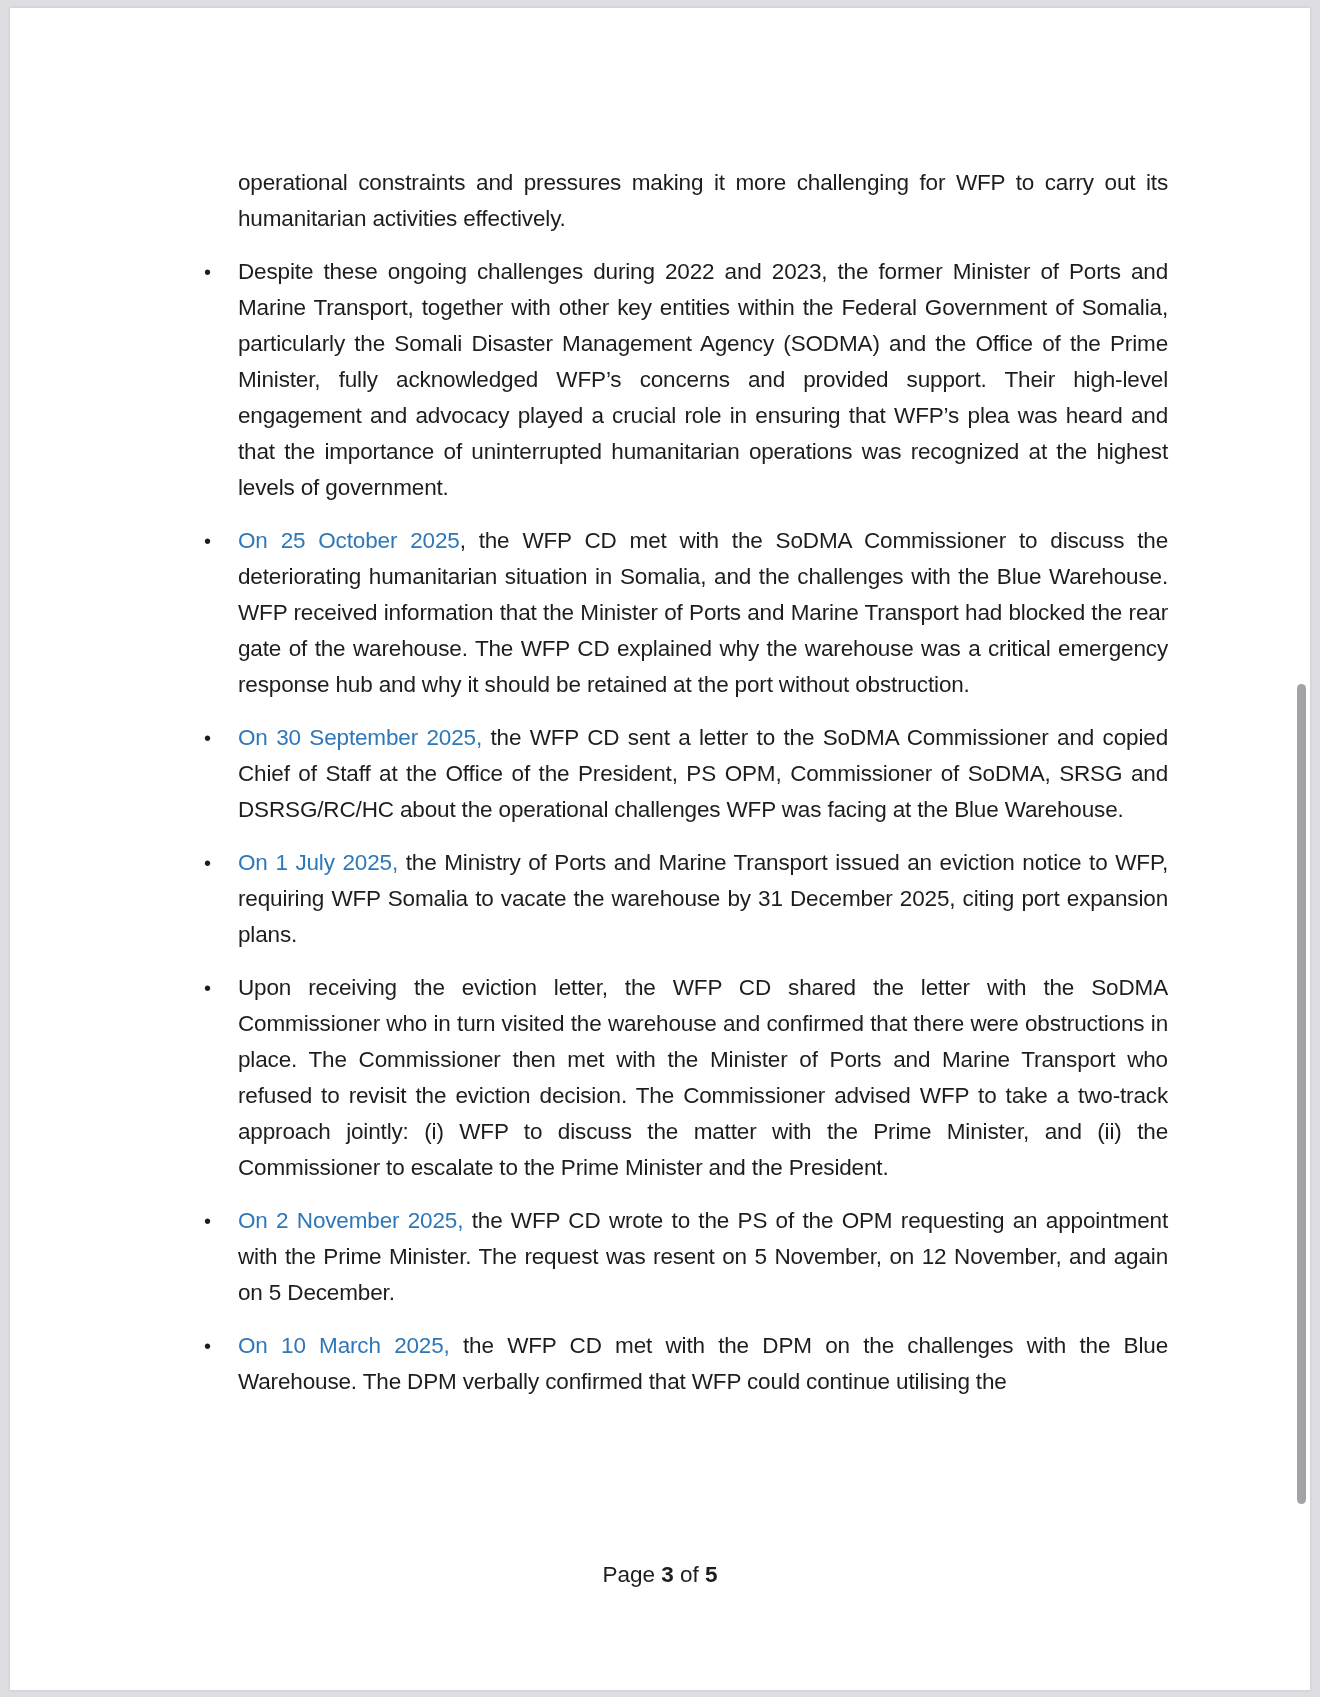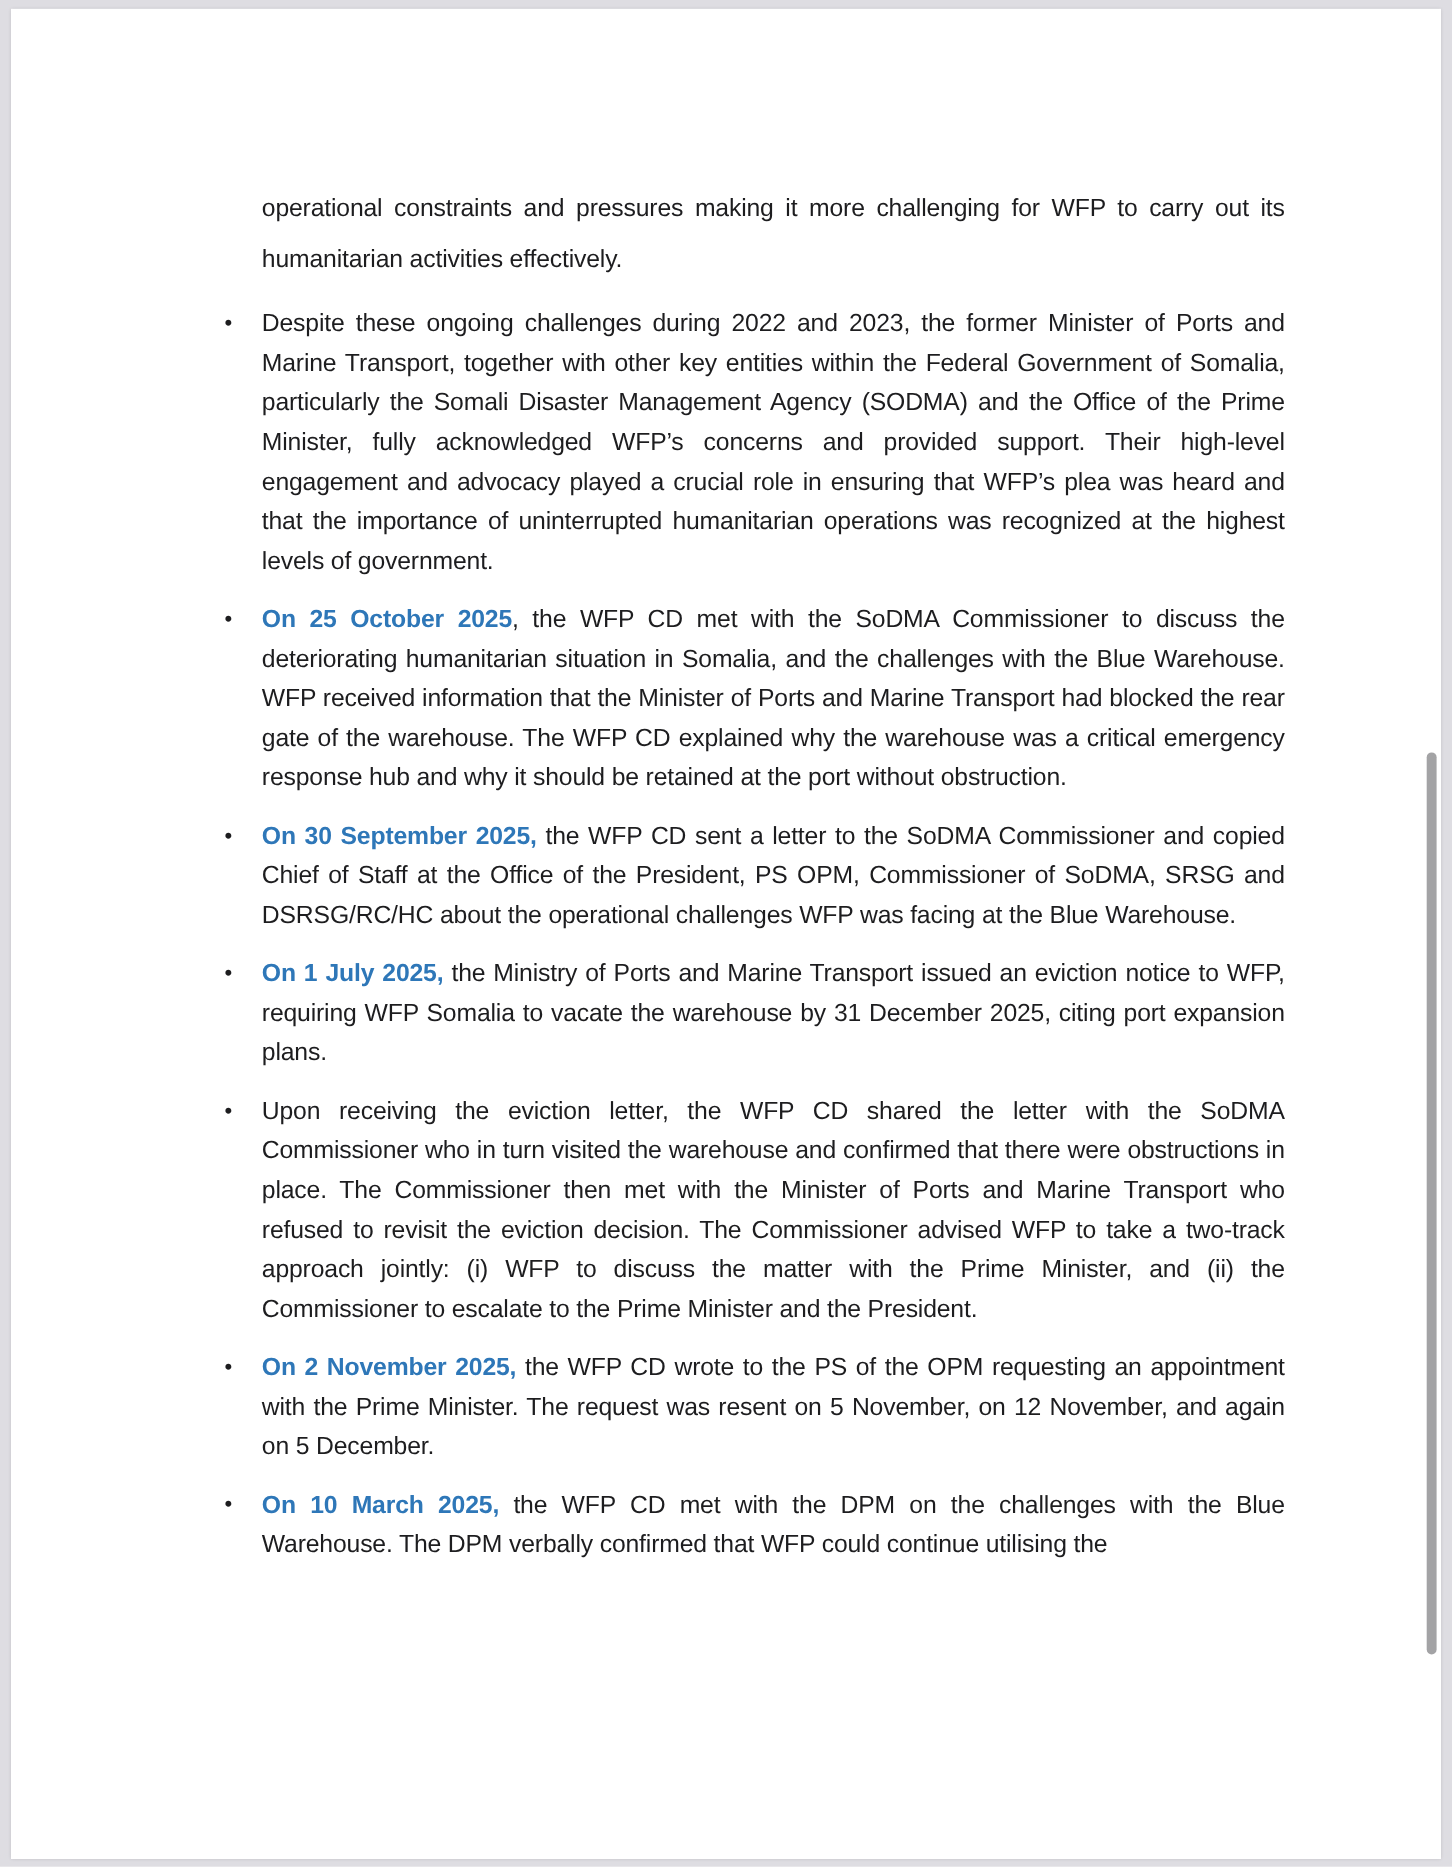--- a/index.html
+++ b/index.html
@@ -27,21 +27,21 @@
       position: absolute;
       left: 0;
       top: 157px;
       width: 1300px;
     }
     .para {
       position: relative;
       margin-left: 228px;
       width: 930px;
       font-size: 22.5px;
-      line-height: 47px;
+      line-height: 36px;
       color: #1d1d1f;
       text-align: justify;
       letter-spacing: -0.15px;
     }
     .para.cont {
       margin-bottom: 17px;
     }
     .bullet-item {
       position: relative;
       margin-left: 228px;
@@ -56,21 +56,21 @@
     .bullet {
       position: absolute;
       left: -34px;
       top: 0;
       width: 14px;
       font-size: 20px;
       color: #1d1d1f;
     }
     .date {
       color: #2e77b8;
-      font-weight: bold;
+      font-weight: normal;
     }
     .footer {
       position: absolute;
       top: 1554px;
       left: 0;
       width: 1300px;
       text-align: center;
       font-size: 22.5px;
       color: #1d1d1f;
     }
@@ -130,17 +130,23 @@
       <span class="bullet">•</span>
       <span class="date">On 2 November 2025,</span><span> the WFP CD wrote to the PS of the OPM requesting an appointment with the Prime Minister. The request was resent on 5 November, on 12 November, and again on 5 December.</span>
     </div>
 
     <div class="bullet-item">
       <span class="bullet">•</span>
       <span class="date">On 10 March 2025,</span><span> the WFP CD met with the DPM on the challenges with the Blue Warehouse. The DPM verbally confirmed that WFP could continue utilising the</span>
     </div>
   </div>
 
+  <div class="footer">
+    <span>Page</span>
+    <b>3</b>
+    <span>of</span>
+    <b>5</b>
+  </div>
 
   <div class="scrollbar-track">
     <div class="scrollbar-thumb"></div>
   </div>
 </div>
 
 </body></html>

